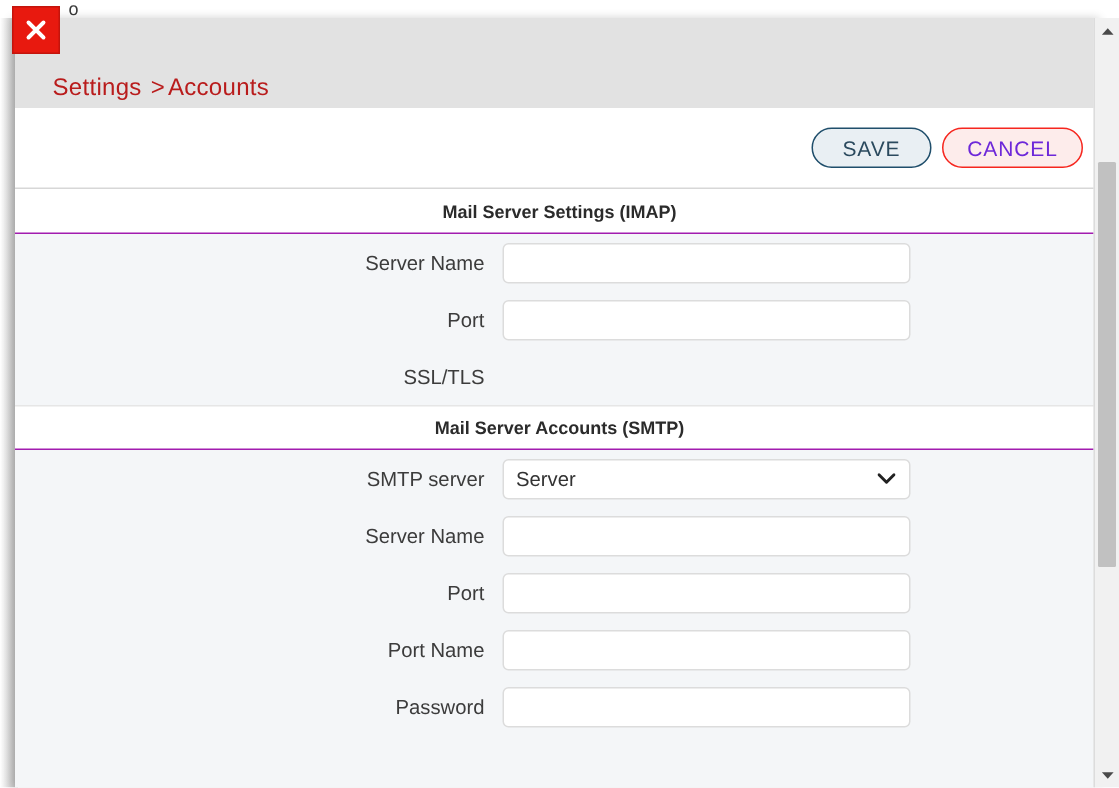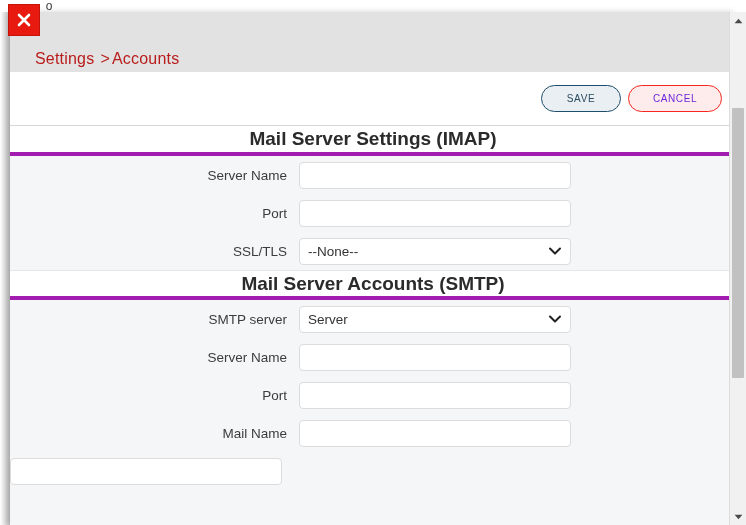--- a/index.html
+++ b/index.html
@@ -142,21 +142,21 @@
     background: #ffffff;
     border-bottom: 1px solid #d7d7d7;
     box-sizing: border-box;
   }
 
   .btn {
     position: absolute;
     top: 13px;
     height: 27px;
     border-radius: 14px;
-    font-size: 10px;
+    font-size: 14px;
     letter-spacing: 0.6px;
     display: flex;
     align-items: center;
     justify-content: center;
     box-sizing: border-box;
     cursor: pointer;
     background: transparent;
   }
   .btn-save {
     left: 531px;
@@ -180,44 +180,45 @@
     top: 114px;
     width: 726px;
     height: 399px;
     background: #f4f6f8;
     overflow: hidden;
   }
 
   .section-head {
     height: 30px;
     background: #ffffff;
-    border-bottom: 4px solid #a21caf;
+    border-bottom: 1px solid #a21caf;
     display: flex;
     align-items: center;
     justify-content: center;
-    font-size: 19px;
+    font-size: 12px;
     font-weight: bold;
     color: #2b2b2b;
     box-sizing: border-box;
   }
   .section-head.smtp { border-top: 1px solid #e6e6e6; }
 
   .field-row {
     height: 38px;
     display: flex;
     align-items: center;
   }
   .field-label {
     width: 289px;
     text-align: right;
     padding-right: 12px;
     font-size: 13.5px;
     color: #3c3c3c;
     box-sizing: border-box;
     white-space: nowrap;
+    margin-left: 36px;
   }
   .field-control {
     position: relative;
     width: 272px;
     height: 27px;
   }
   .text-input {
     width: 272px;
     height: 27px;
     border: 1px solid #dcdcdc;
@@ -345,28 +346,20 @@
 
       <div class="field-row">
         <div class="field-label">Port</div>
         <div class="field-control">
           <input class="text-input" type="text" value="" style="">
         </div>
       </div>
 
       <div class="field-row">
         <div class="field-label">SSL/TLS</div>
-        <div class="field-control">
-          <div class="select-box">
-            <span>--None--</span>
-            <svg class="chev" viewBox="0 0 12 8">
-              <path d="M1 1.5 L6 6.5 L11 1.5" stroke="#222" stroke-width="2" fill="none" stroke-linecap="round" stroke-linejoin="round"></path>
-            </svg>
-          </div>
-        </div>
       </div>
 
 
       <div class="section-head smtp">Mail Server Accounts (SMTP)</div>
 
       <div class="field-row">
         <div class="field-label">SMTP server</div>
         <div class="field-control">
           <div class="select-box">
             <span>Server</span>
@@ -385,27 +378,28 @@
       </div>
 
       <div class="field-row">
         <div class="field-label">Port</div>
         <div class="field-control">
           <input class="text-input" type="text" value="" style="">
         </div>
       </div>
 
       <div class="field-row">
-        <div class="field-label">Mail Name</div>
+        <div class="field-label">Port Name</div>
         <div class="field-control">
           <input class="text-input" type="text" value="" style="">
         </div>
       </div>
 
       <div class="field-row">
+        <div class="field-label">Password</div>
         <div class="field-control">
           <input class="text-input" type="password" value="" style="">
         </div>
       </div>
 
     </div>
   </div>
 
   <div class="scrollbar">
     <div class="sb-arrow up">

